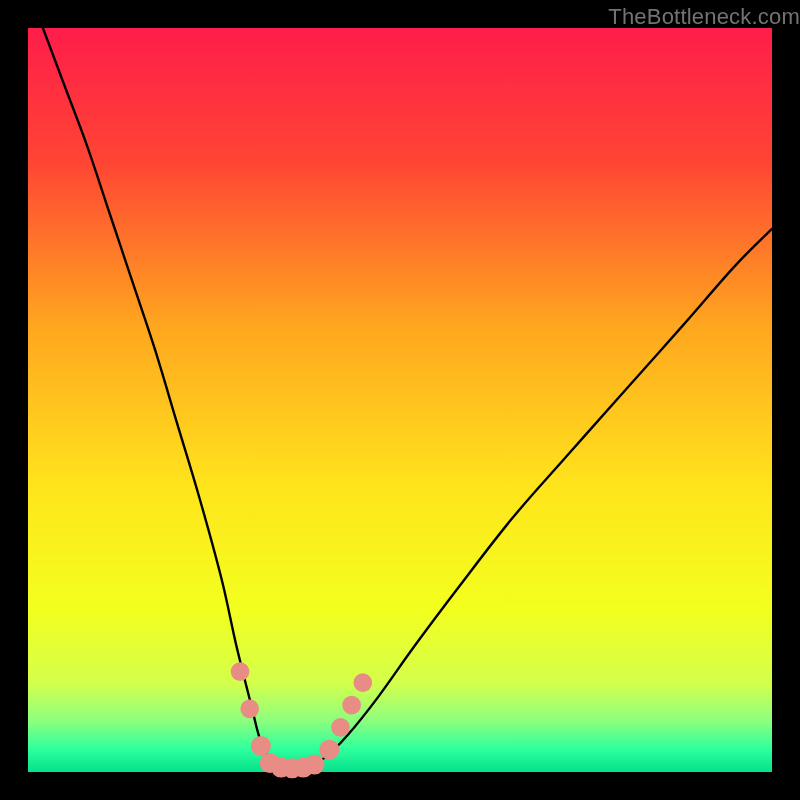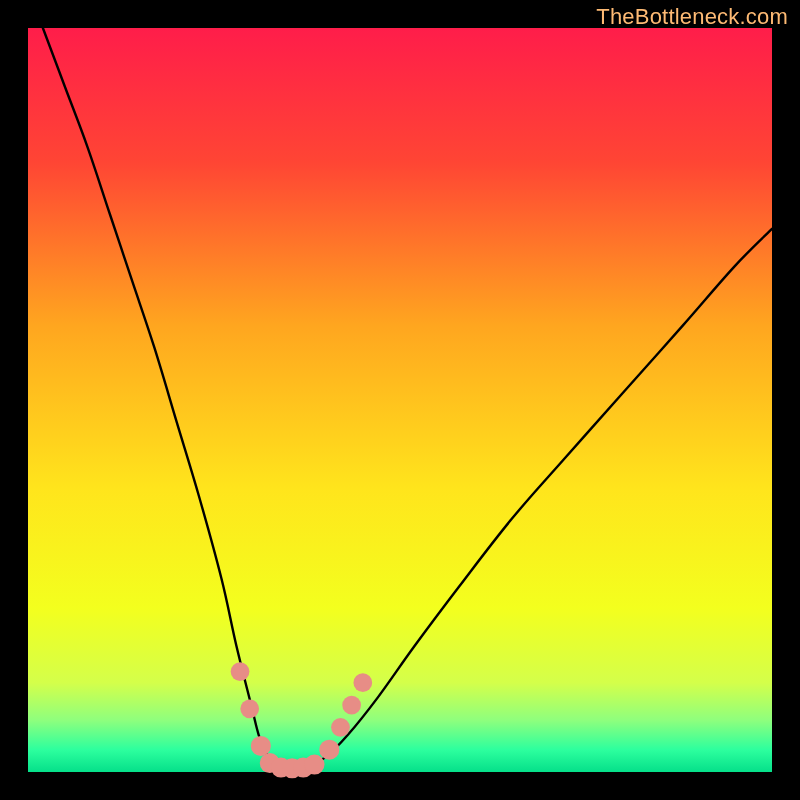--- a/index.html
+++ b/index.html
@@ -15,24 +15,24 @@
     width: 800px;
     height: 800px;
     background: #000;
   }
   svg {
     display: block;
   }
   .watermark {
     position: absolute;
     top: 4px;
-    right: 12px;
+    right: 0;
     font-family: Arial, Helvetica, sans-serif;
     font-size: 22px;
-    color: #fdba74;
+    color: #737373;
     letter-spacing: 0.2px;
     user-select: none;
   }
 </style>
 </head>
 <body>
 
 <div class="stage">
   <svg id="chart-svg" width="800" height="800" viewBox="0 0 800 800">
     <defs>

